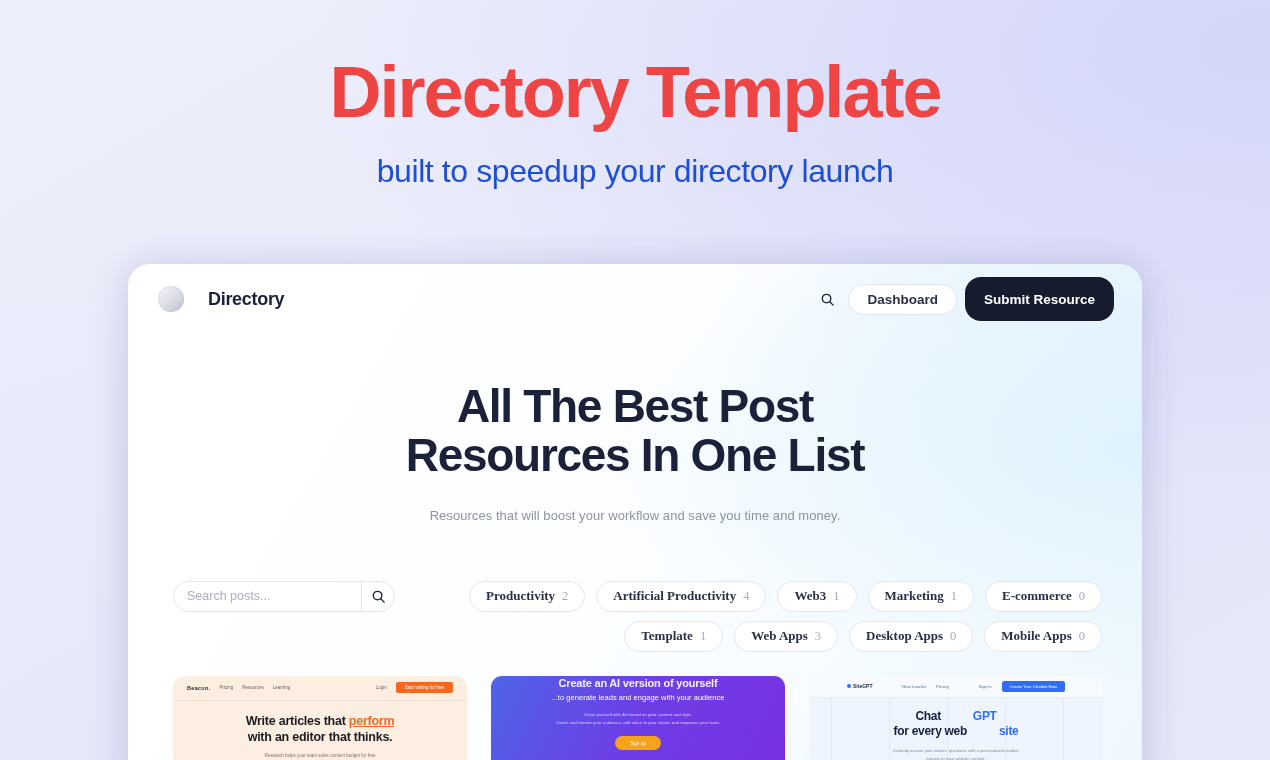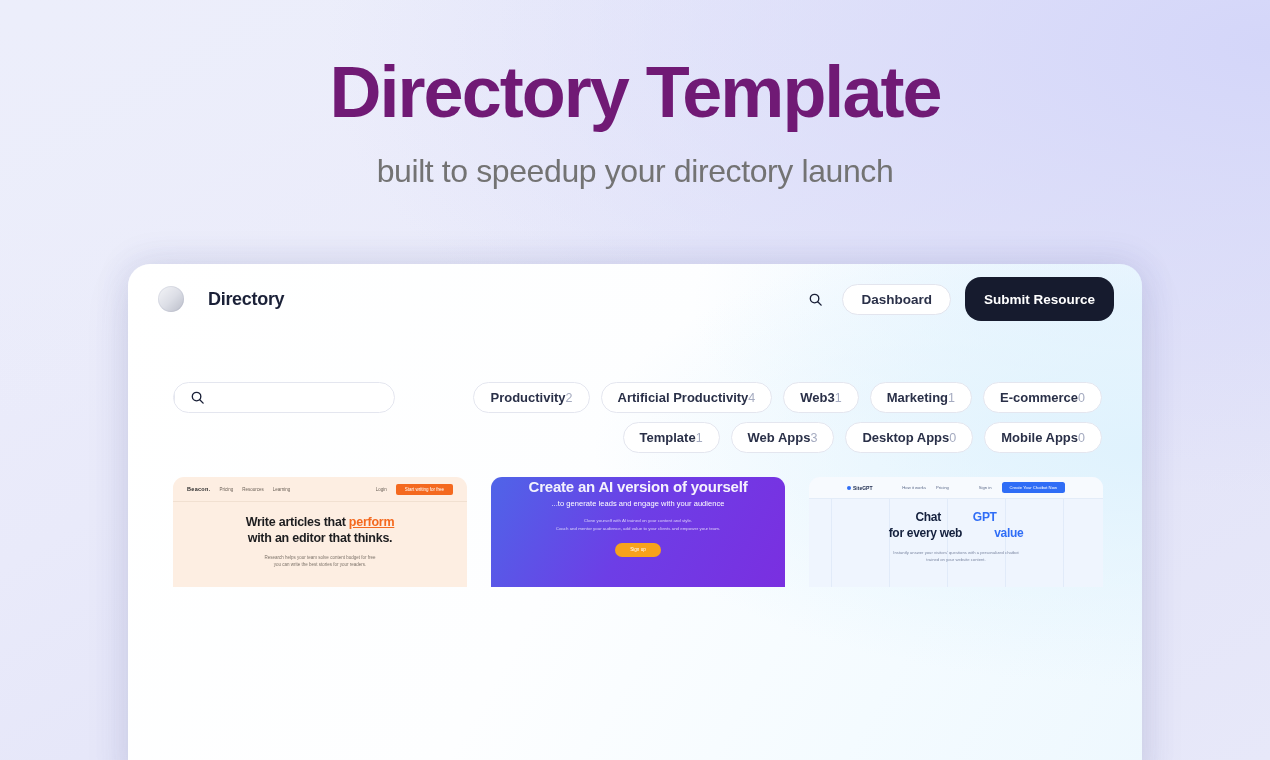--- a/index.html
+++ b/index.html
@@ -22,28 +22,28 @@
 
   
   .page-head {
     text-align: center;
     padding-top: 56px;
   }
   .page-title {
     font-size: 72px;
     font-weight: 700;
     letter-spacing: -2px;
-    color: #701a75;
+    color: #ef4444;
     line-height: 1.02;
   }
   .page-sub {
     margin-top: 24px;
     font-size: 32px;
     font-weight: 400;
-    color: #737373;
+    color: #1d4ed8;
     letter-spacing: -0.4px;
   }
 
   
   .mock {
     position: absolute;
     left: 128px;
     top: 264px;
     width: 1014px;
     height: 520px;
@@ -79,21 +79,21 @@
   .brand-name {
     font-size: 18px;
     font-weight: 700;
     color: #1b2138;
     letter-spacing: -0.3px;
   }
   .nav-right {
     margin-left: auto;
     display: flex;
     align-items: center;
-    gap: 14px;
+    gap: 8px;
   }
   .icon-btn {
     width: 26px;
     height: 26px;
     display: flex;
     align-items: center;
     justify-content: center;
     color: #1b2138;
     background: none;
     border: none;
@@ -197,24 +197,25 @@
     padding-top: 0;
   }
   .cat {
     height: 31px;
     padding: 0 16px;
     border-radius: 16px;
     border: 1px solid #e4e6ef;
     background: #ffffff;
     display: flex;
     align-items: center;
+    gap: 7px;
     font-size: 13px;
     font-weight: 600;
     color: #2a3048;
-    font-family: Liberation Sans, sans-serif;
+    font-family: Liberation Serif, serif;
     cursor: pointer;
     white-space: nowrap;
   }
   .cat .count {
     font-weight: 400;
     color: #a5abc0;
     font-size: 12.5px;
   }
 
   
@@ -257,21 +258,21 @@
     line-height: 1.3; letter-spacing: -0.25px;
   }
   .c1 h3 .hl { color: #f4691f; text-decoration: underline; }
   .c1 .sub { margin-top: 7px; font-size: 4.5px; color: #7d736a; line-height: 1.7; }
 
   
   .c2 {
     background: linear-gradient(118deg, #4f64e8 0%, #6d3ee6 48%, #7a2fe0 100%);
   }
   .c2 .t0 {
-    text-align: center; color: #fff; font-size: 15px; font-weight: 700;
+    text-align: center; color: #fff; font-size: 11px; font-weight: 700;
     padding-top: 1px; opacity: .93; letter-spacing: -0.2px;
   }
   .c2 .t1 {
     text-align: center; color: #fff; font-size: 7.5px;
     margin-top: 4px; letter-spacing: .05px;
   }
   .c2 .t2 {
     text-align: center; color: rgba(255,255,255,.72);
     font-size: 4.4px; margin-top: 9px; line-height: 1.9;
   }
@@ -339,23 +340,31 @@
         <svg width="15" height="15" viewBox="0 0 24 24" fill="none" stroke="currentColor" stroke-width="2.2" stroke-linecap="round">
           <circle cx="10.5" cy="10.5" r="6.8"></circle>
           <line x1="15.6" y1="15.6" x2="21" y2="21"></line>
         </svg>
       </button>
       <button class="pill-outline">Dashboard</button>
       <button class="pill-dark">Submit Resource</button>
     </div>
   </div>
 
+  <div class="hero">
+    <h1>
+      <span>All The Best Post</span><br>
+      <span>Resources In One List</span>
+    </h1>
+    <p>Resources that will boost your workflow and save you time and money.</p>
+  </div>
 
   <div class="filters">
     <div class="search-wrap">
+      <input class="search-input" type="text" placeholder="Search posts..." style="">
       <button class="search-go">
         <svg width="15" height="15" viewBox="0 0 24 24" fill="none" stroke="currentColor" stroke-width="2.2" stroke-linecap="round">
           <circle cx="10.5" cy="10.5" r="6.8"></circle>
           <line x1="15.6" y1="15.6" x2="21" y2="21"></line>
         </svg>
       </button>
     </div>
     <div class="cats" id="cats">
         <button class="cat">
           <span>Productivity</span>
@@ -442,21 +451,21 @@
         <span class="spacer"></span>
         <span class="lnk">How it works</span>
         <span class="lnk">Pricing</span>
         <span class="spacer"></span>
         <span class="lnk">Sign in</span>
         <span class="cta">Create Your Chatbot Now</span>
       </div>
       <div class="body">
         <h3>
           <span>Chat</span><span class="hl">GPT</span><br>
-          <span>for every web</span><span class="hl">value</span>
+          <span>for every web</span><span class="hl">site</span>
         </h3>
         <div class="sub">
           <div>Instantly answer your visitors' questions with a personalized chatbot</div>
           <div>trained on your website content.</div>
         </div>
 
       </div>
     </div>
 
   </div>

